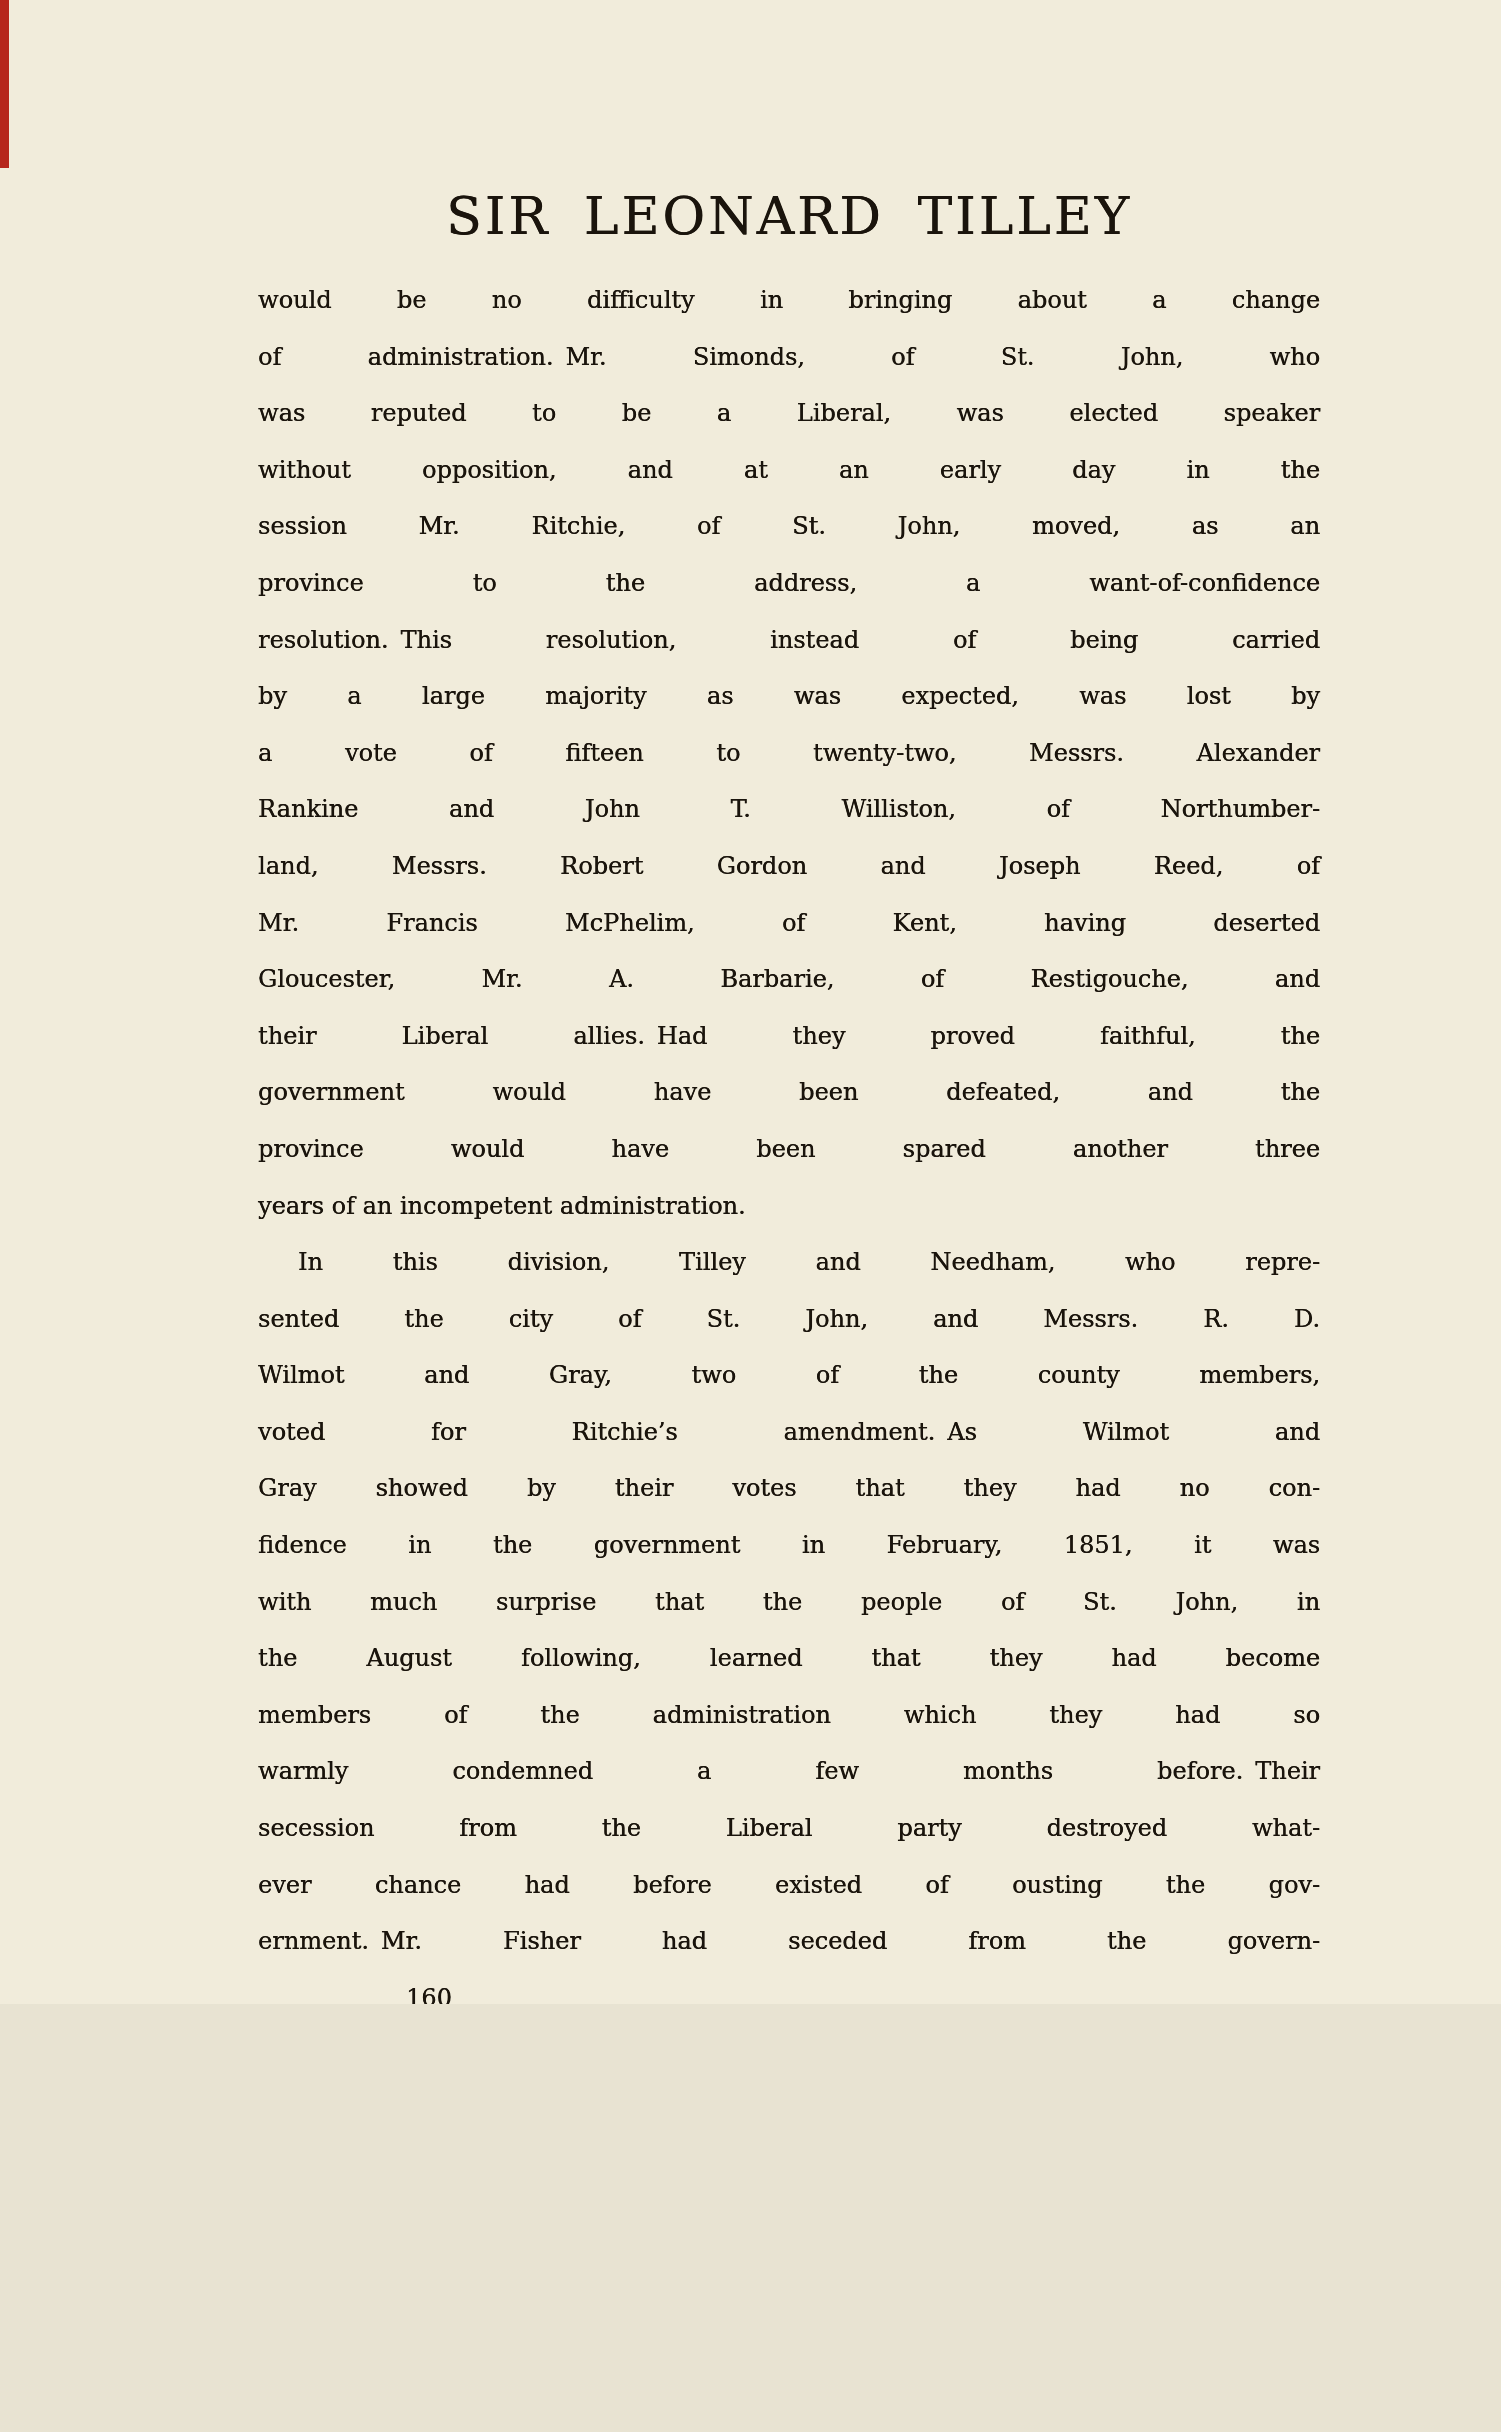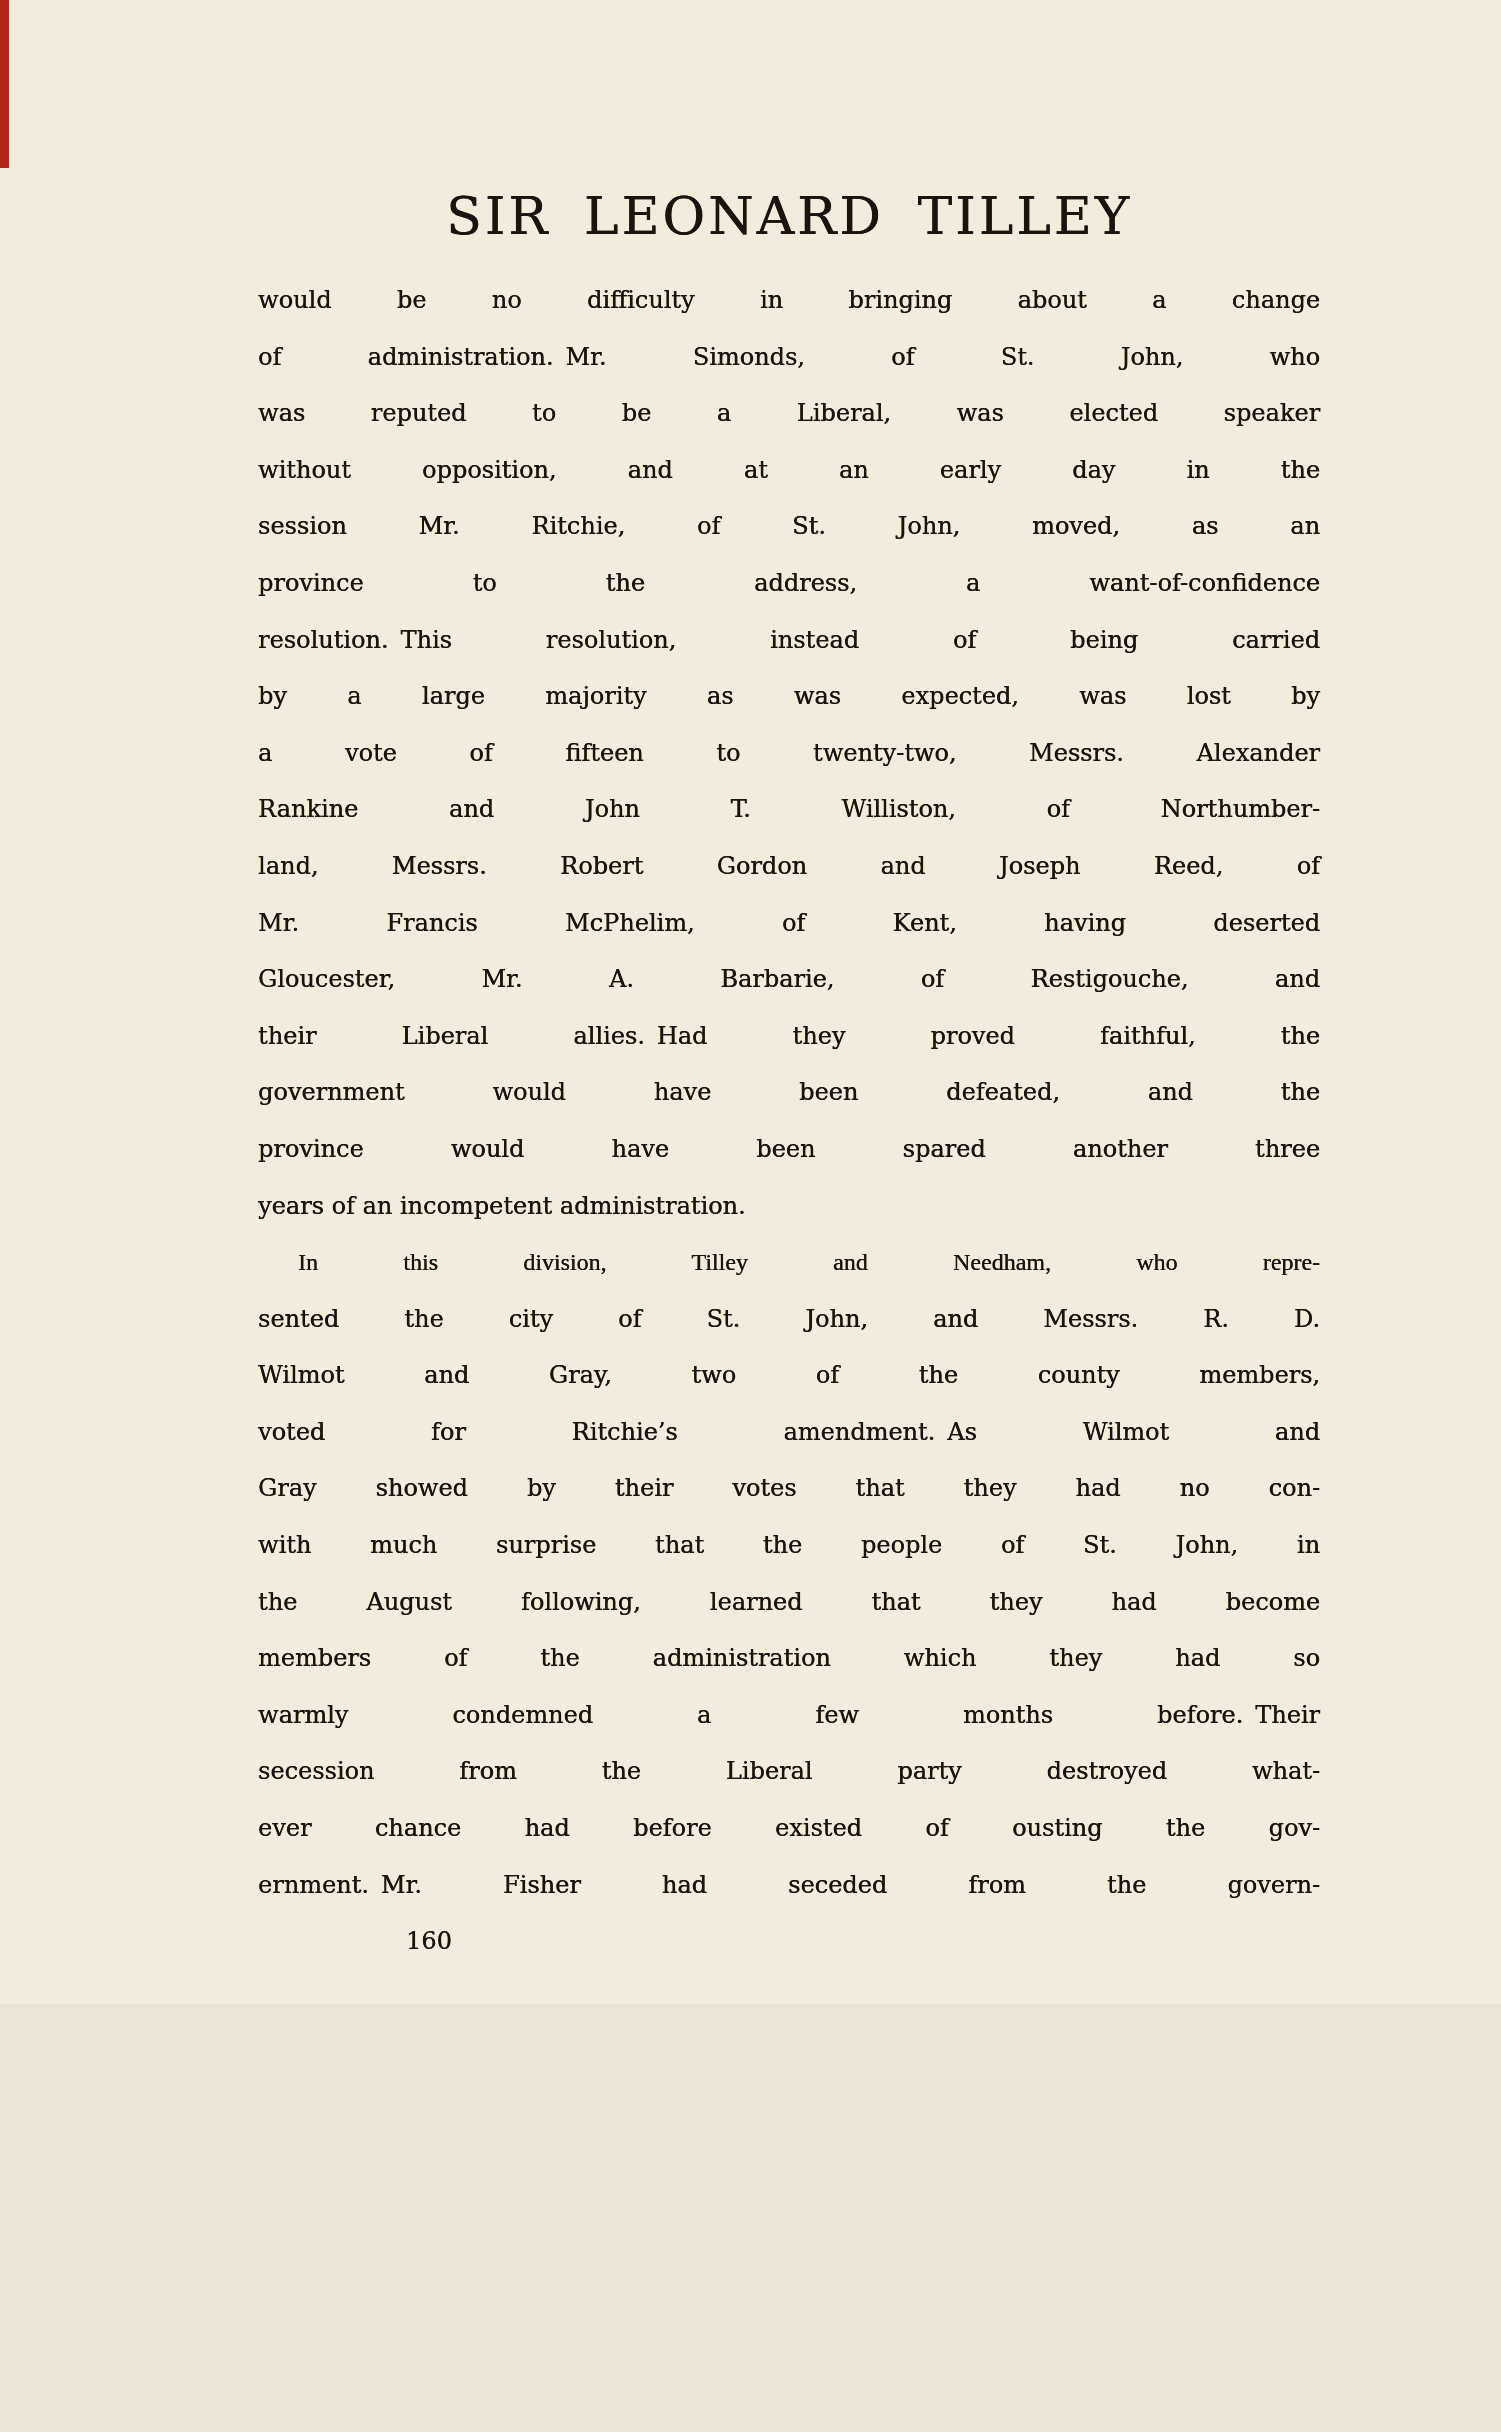--- a/index.html
+++ b/index.html
@@ -82,25 +82,26 @@
         <div class="line">by a large majority as was expected, was lost by</div>
         <div class="line">a vote of fifteen to twenty-two, Messrs. Alexander</div>
         <div class="line">Rankine and John T. Williston, of Northumber-</div>
         <div class="line">land, Messrs. Robert Gordon and Joseph Reed, of</div>
         <div class="line">Mr. Francis McPhelim, of Kent, having deserted</div>
         <div class="line">Gloucester, Mr. A. Barbarie, of Restigouche, and</div>
         <div class="line">their Liberal allies. Had they proved faithful, the</div>
         <div class="line">government would have been defeated, and the</div>
         <div class="line">province would have been spared another three</div>
         <div class="line no-just">years of an incompetent administration.</div>
-        <div class="line" style="padding-left: 40px; font-family: Liberation Serif, serif;">In this division, Tilley and Needham, who repre-</div>
+        <div class="line" style="padding-left: 40px;">In this division, Tilley and Needham, who repre-</div>
         <div class="line">sented the city of St. John, and Messrs. R. D.</div>
         <div class="line">Wilmot and Gray, two of the county members,</div>
         <div class="line">voted for Ritchie’s amendment. As Wilmot and</div>
         <div class="line">Gray showed by their votes that they had no con-</div>
+        <div class="line">fidence in the government in February, 1851, it was</div>
         <div class="line">with much surprise that the people of St. John, in</div>
         <div class="line">the August following, learned that they had become</div>
         <div class="line">members of the administration which they had so</div>
         <div class="line">warmly condemned a few months before. Their</div>
         <div class="line">secession from the Liberal party destroyed what-</div>
         <div class="line">ever chance had before existed of ousting the gov-</div>
         <div class="line">ernment. Mr. Fisher had seceded from the govern-</div>
       </div>
     <div class="line no-just page-number">160</div>
   </div>

